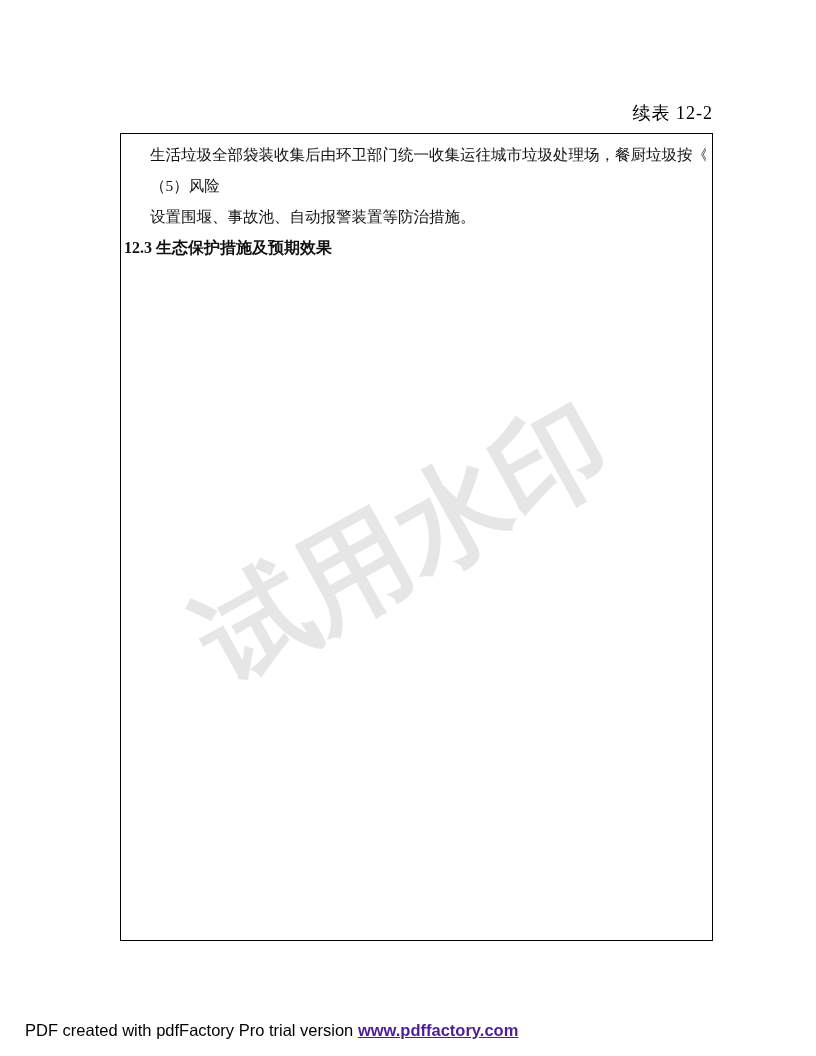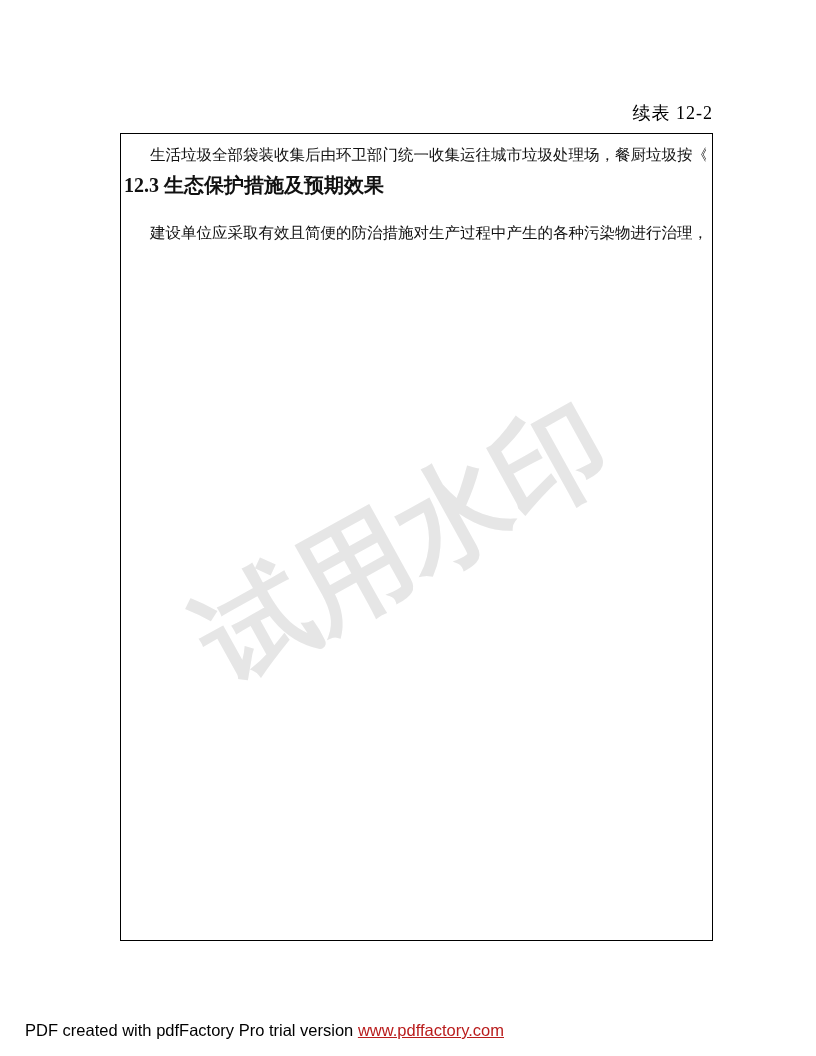--- a/index.html
+++ b/index.html
@@ -46,22 +46,22 @@
     height: 31px;
     line-height: 31px;
     font-size: 15.5px;
     white-space: nowrap;
     overflow: hidden;
     color: #111111;
   }
   .tline.indent { padding-left: 26px; }
   .tline.heading {
     font-weight: bold;
-    font-size: 20px;
-    margin-bottom: 16px;
+    font-size: 16px;
+    margin-bottom: 8px;
   }
 
   
   .watermark {
     position: absolute;
     left: 163px;
     top: 473px;
     width: 480px;
     height: 140px;
     line-height: 140px;
@@ -106,25 +106,26 @@
 </style>
 </head>
 <body>
 
 <div class="page">
 
   <div class="cont-label">续表 12-2</div>
 
   <div class="table-frame">
     <div class="tline indent">生活垃圾全部袋装收集后由环卫部门统一收集运往城市垃圾处理场，餐厨垃圾按《重</div>
+    <div class="tline indent">（5）风险</div>
+    <div class="tline indent">设置围堰、事故池、自动报警装置等防治措施。</div>
     <div class="tline heading">12.3 生态保护措施及预期效果</div>
-    <div class="tline indent">建设单位应采取有效且简便的防治措施对生产过程中产生的各种污染物进行治理，</div>
   </div>
 
   <div class="watermark" style="color: rgb(230, 230, 230);">试用水印</div>
 
   <div class="page-number">40</div>
 
   <div class="pdf-footer">
-    <span>PDF created with pdfFactory Pro trial version </span><a style="color: #b91c1c;">www.pdffactory.com</a>
+    <span>PDF created with pdfFactory Pro trial version </span><a style="color: #4c1d95; font-weight: bold;">www.pdffactory.com</a>
   </div>
 
 </div>
 
 </body></html>

